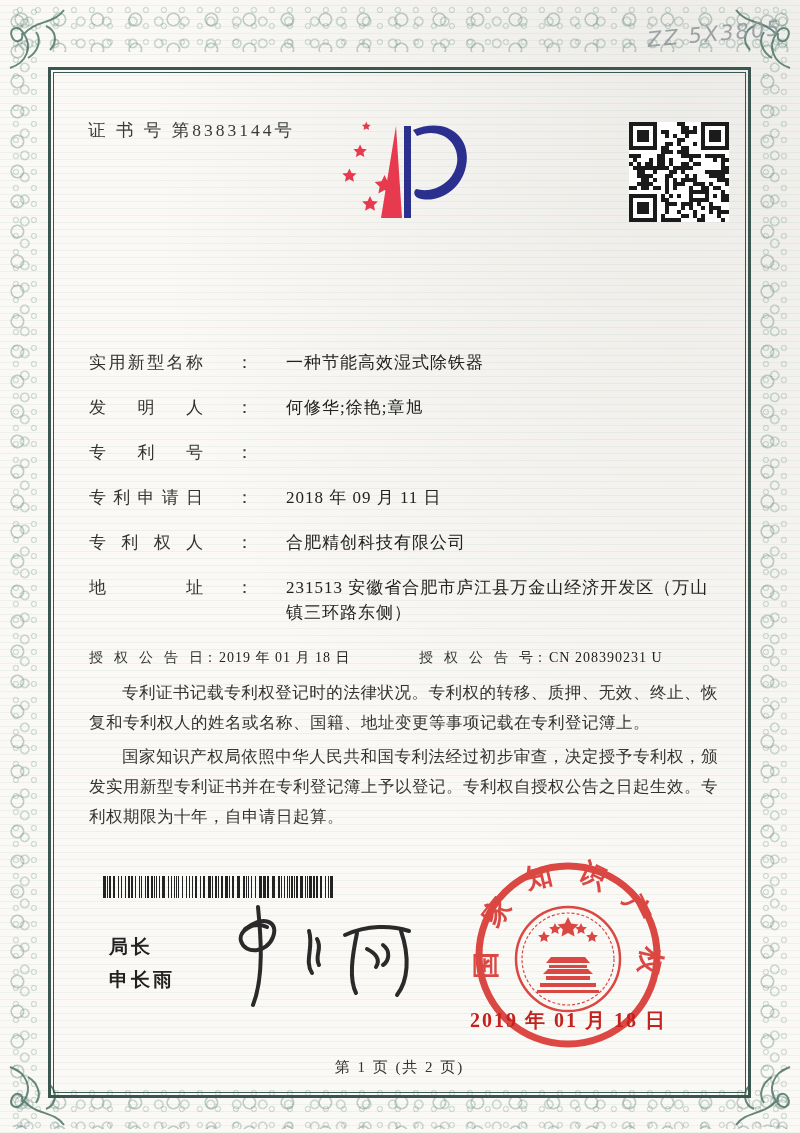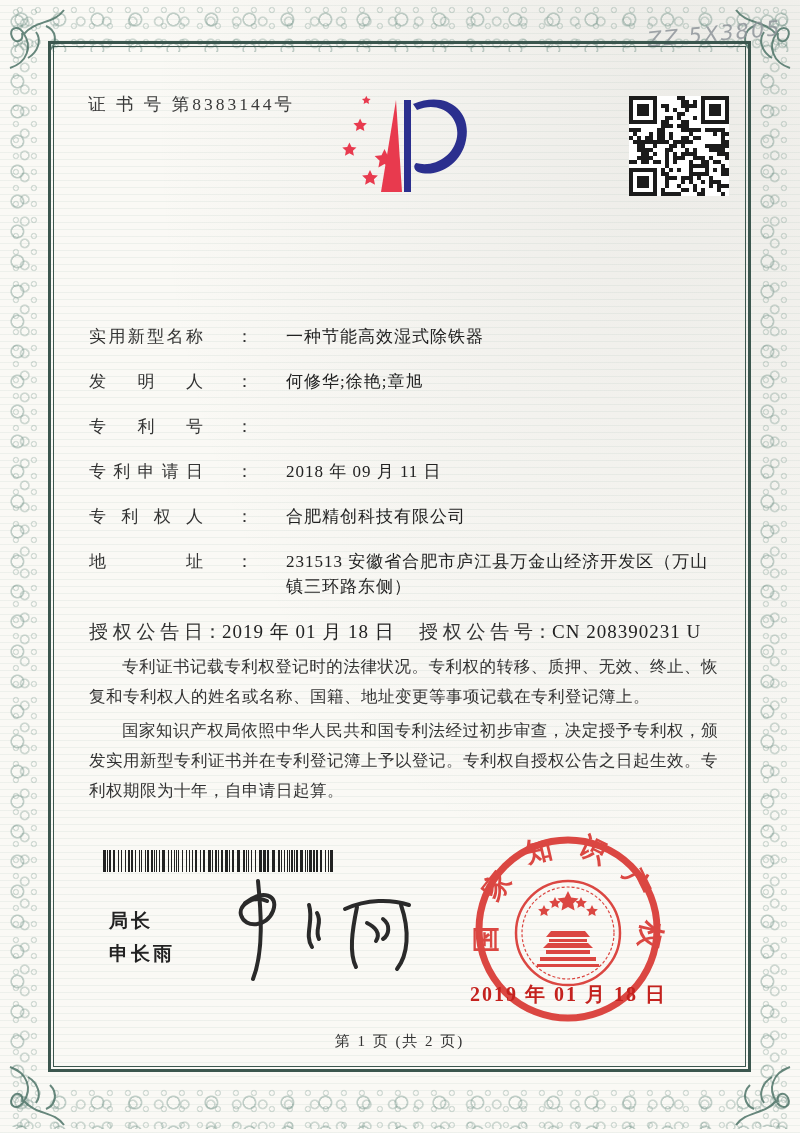--- a/index.html
+++ b/index.html
@@ -26,38 +26,38 @@
   .corner{position:absolute;width:70px;height:70px;}
   .corner.tl{left:6px;top:4px;}
   .corner.tr{right:6px;top:4px;transform:scaleX(-1);}
   .corner.bl{left:6px;bottom:2px;transform:scaleY(-1);}
   .corner.br{right:6px;bottom:2px;transform:scale(-1,-1);}
 
   .pencil-note{position:absolute; right:18px; top:22px; color:#8f959b;
     font-family:"DejaVu Sans",sans-serif; font-size:21px; letter-spacing:2px;
     transform:rotate(-5deg) skewX(-10deg); opacity:.85;}
 
-  .frame{position:absolute; left:48px; top:41px; width:697px; height:1025px;
+  .frame{position:absolute; left:48px; top:67px; width:697px; height:1025px;
     border:3px solid #3b564e;}
   .frame::after{content:""; position:absolute; inset:2px; border:1px solid #3b564e; pointer-events:none;}
 
   .cert-no{position:absolute; left:37px; top:48px; font-size:17.5px; letter-spacing:3px; color:#3a3a3a;}
 
   .logo{position:absolute; left:283px; top:48px; width:140px; height:128px;}
   .qr{position:absolute; left:578px; top:52px; width:100px; height:100px; background:#fff;}
 
   .title{position:absolute; left:0; right:0; top:182px; text-align:center;
     font-size:42px; font-weight:600; letter-spacing:13px; color:#1c1c1c; text-indent:13px;}
 
   .content{position:absolute; left:38px; right:30px; top:280px;}
   .field-row{display:flex; line-height:25px; margin-bottom:20px; font-size:17px;gap:33px;}
   .flabel{display:inline-block; width:114px; text-align:justify; text-align-last:justify; flex:0 0 114px; color:#333;}
   .fcolon{flex:0 0 16px; color:#333;}
   .fvalue{flex:1; color:#222; letter-spacing:1px;}
-  .grant-row{display:flex; line-height:25px; margin-bottom:8px; font-size:19px;}
+  .grant-row{display:flex; line-height:25px; margin-bottom:8px; font-size:14px;}
   .grant-left{display:flex; width:330px; flex:0 0 330px;}
   .grant-right{display:flex; flex:1;justify-content:flex-end;}
   .para{font-size:16.5px; line-height:1.82; text-align:justify; text-indent:2em;
     color:#333; margin:4px 0 0 0; letter-spacing:.5px;}
 
   .barcode{position:absolute; left:52px; top:806px; width:232px; height:22px;}
   .signer{position:absolute; left:58px; top:860px; font-size:19px; font-weight:600;
     color:#222; line-height:33px; letter-spacing:3px; font-family:"Liberation Sans",sans-serif;}
   .signature{position:absolute; left:160px; top:825px; width:230px; height:120px;}
 

